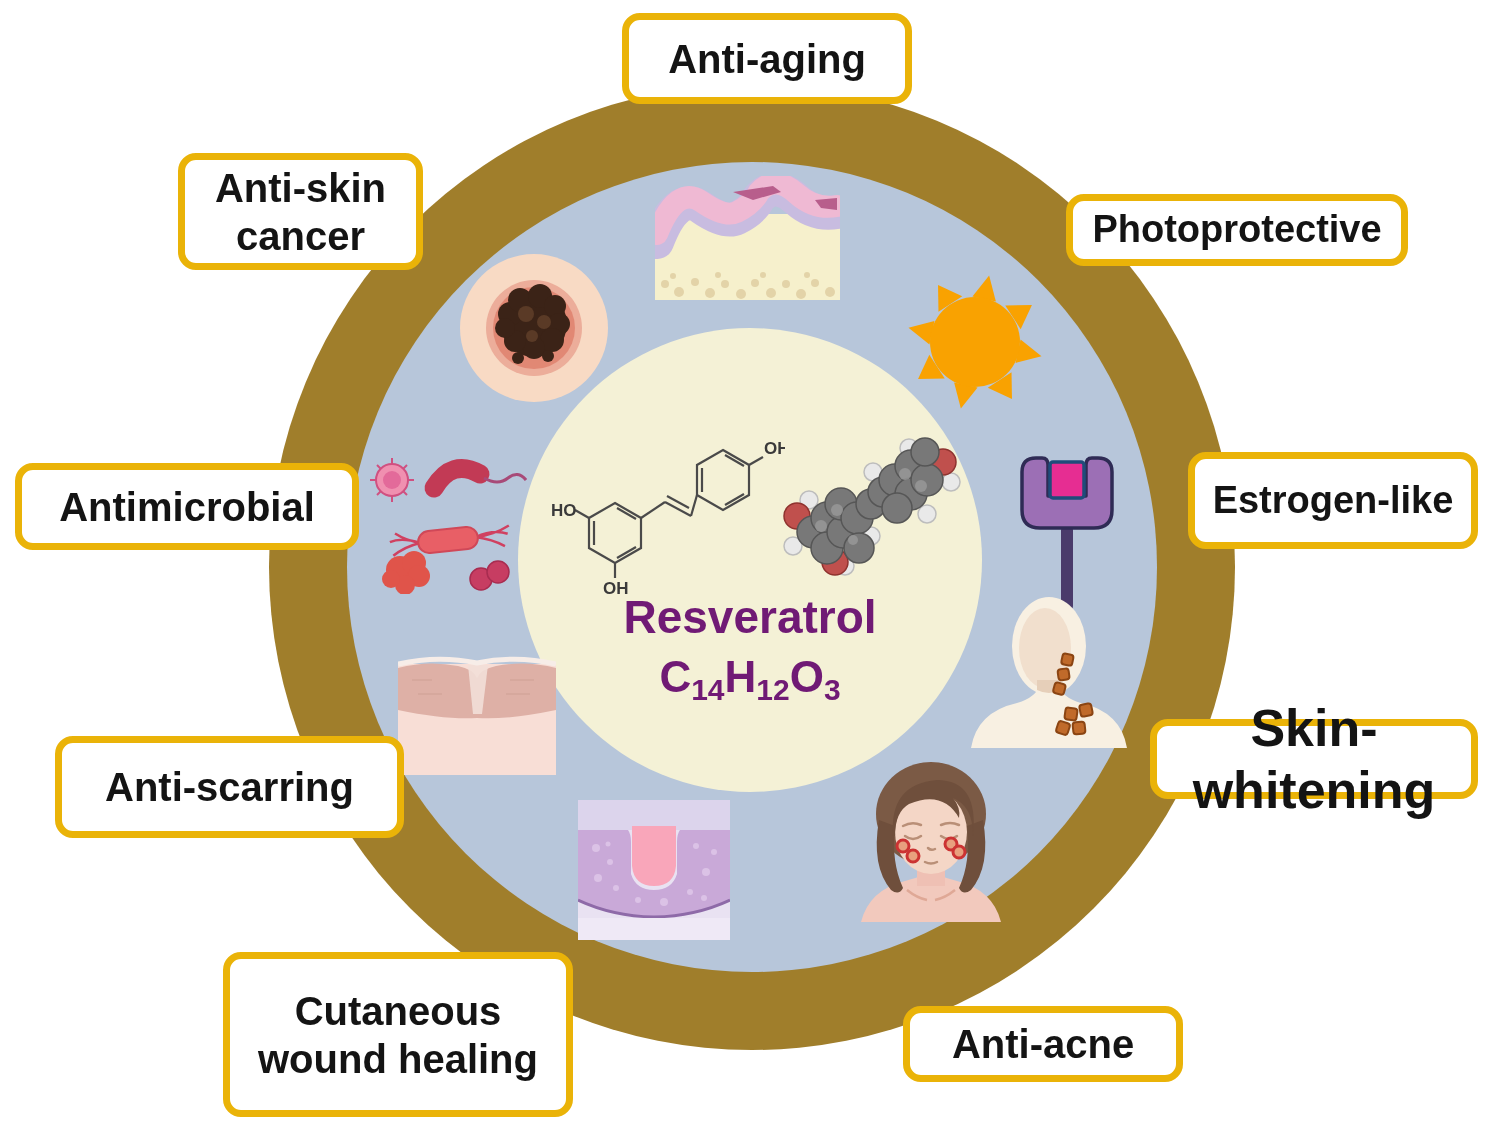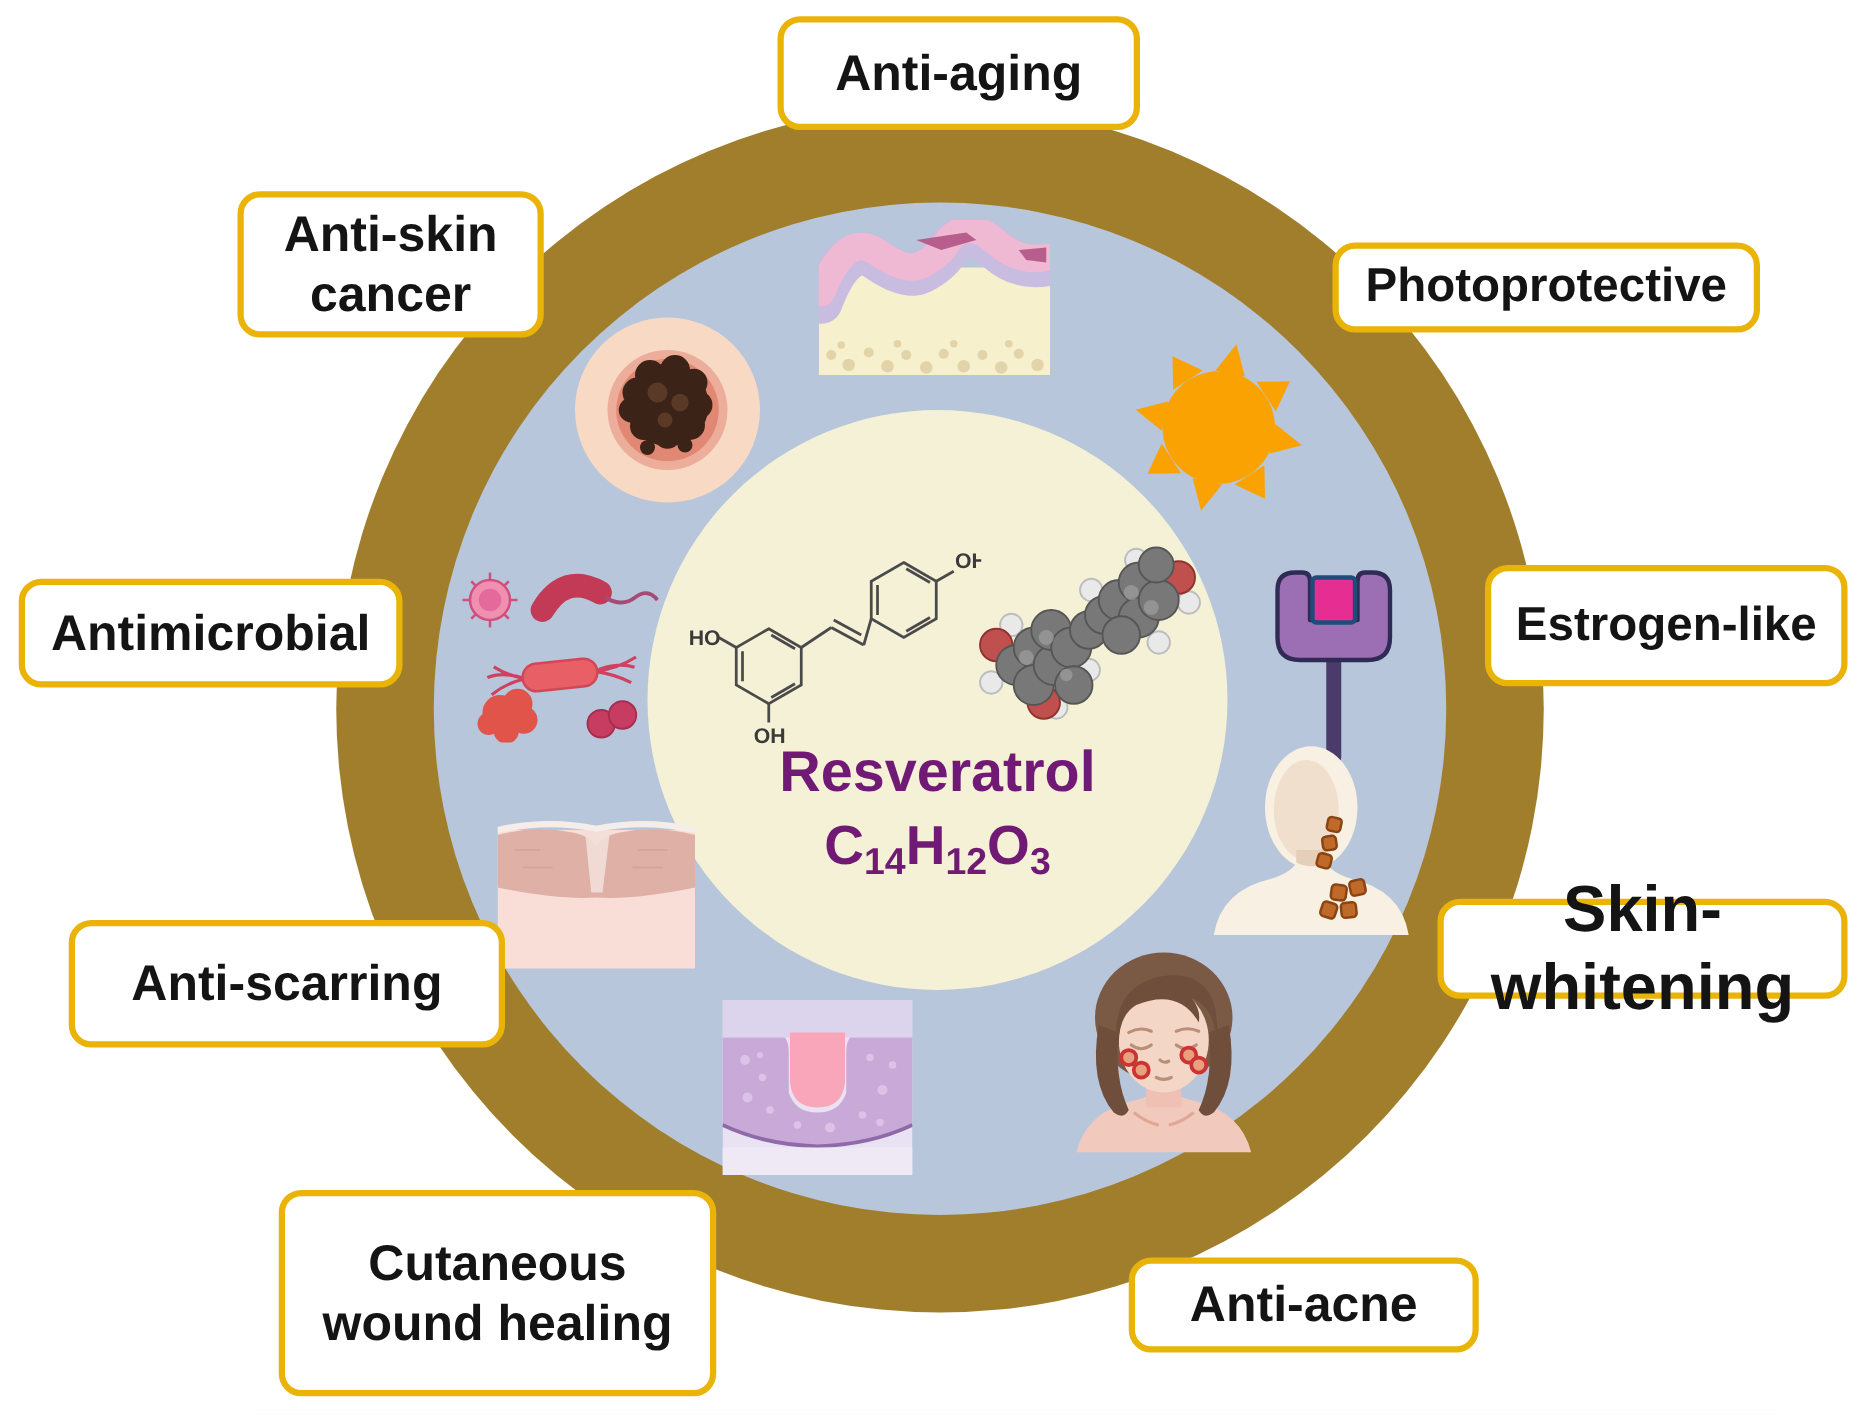--- a/index.html
+++ b/index.html
@@ -6,34 +6,34 @@
   #stage{
     position:relative;width:1500px;height:1131px;background:#ffffff;overflow:hidden;
     font-family:"Liberation Sans", sans-serif;
   }
   .circle{position:absolute;border-radius:50%;}
   #ring-gold{left:269px;top:84px;width:966px;height:966px;background:#A07E2B;}
   #circle-blue{left:347px;top:162px;width:810px;height:810px;background:#B7C6DA;}
   #circle-center{left:518px;top:328px;width:464px;height:464px;background:#F4F1D6;}
 
   .label-box{
-    position:absolute;background:#ffffff;border:5px solid #eab308;border-radius:18px;
+    position:absolute;background:#ffffff;border:7px solid #eab308;border-radius:18px;
     display:flex;align-items:center;justify-content:center;text-align:center;
     font-weight:bold;font-size:40px;color:#141414;line-height:1.2;
     box-sizing:border-box;padding:4px 12px;
   }
   #lb-anti-aging{left:622px;top:13px;width:290px;height:91px;}
   #lb-photoprotective{left:1066px;top:194px;width:342px;height:72px;font-size:38px;}
   #lb-estrogen{left:1188px;top:452px;width:290px;height:97px;font-size:38px;}
   #lb-skin-whitening{left:1150px;top:719px;width:328px;height:80px;font-size:52px;}
   #lb-anti-acne{left:903px;top:974px;width:280px;height:76px;margin-top:32px;}
   #lb-cutaneous{left:223px;top:952px;width:350px;height:165px;}
   #lb-anti-scarring{left:55px;top:736px;width:349px;height:102px;}
-  #lb-antimicrobial{left:15px;top:463px;width:307px;height:87px;}
-  #lb-anti-skin-cancer{left:190px;top:153px;width:245px;height:117px;}
+  #lb-antimicrobial{left:15px;top:463px;width:344px;height:87px;}
+  #lb-anti-skin-cancer{left:178px;top:153px;width:245px;height:117px;}
 
   .icon{position:absolute;}
   #ic-aging{left:655px;top:176px;}
   #ic-melanoma{left:458px;top:252px;}
   #ic-sun{left:905px;top:272px;}
   #ic-microbes{left:362px;top:442px;}
   #ic-estrogen{left:1012px;top:450px;}
   #ic-bust{left:965px;top:596px;}
   #ic-acne{left:845px;top:750px;}
   #ic-wound{left:578px;top:800px;}

